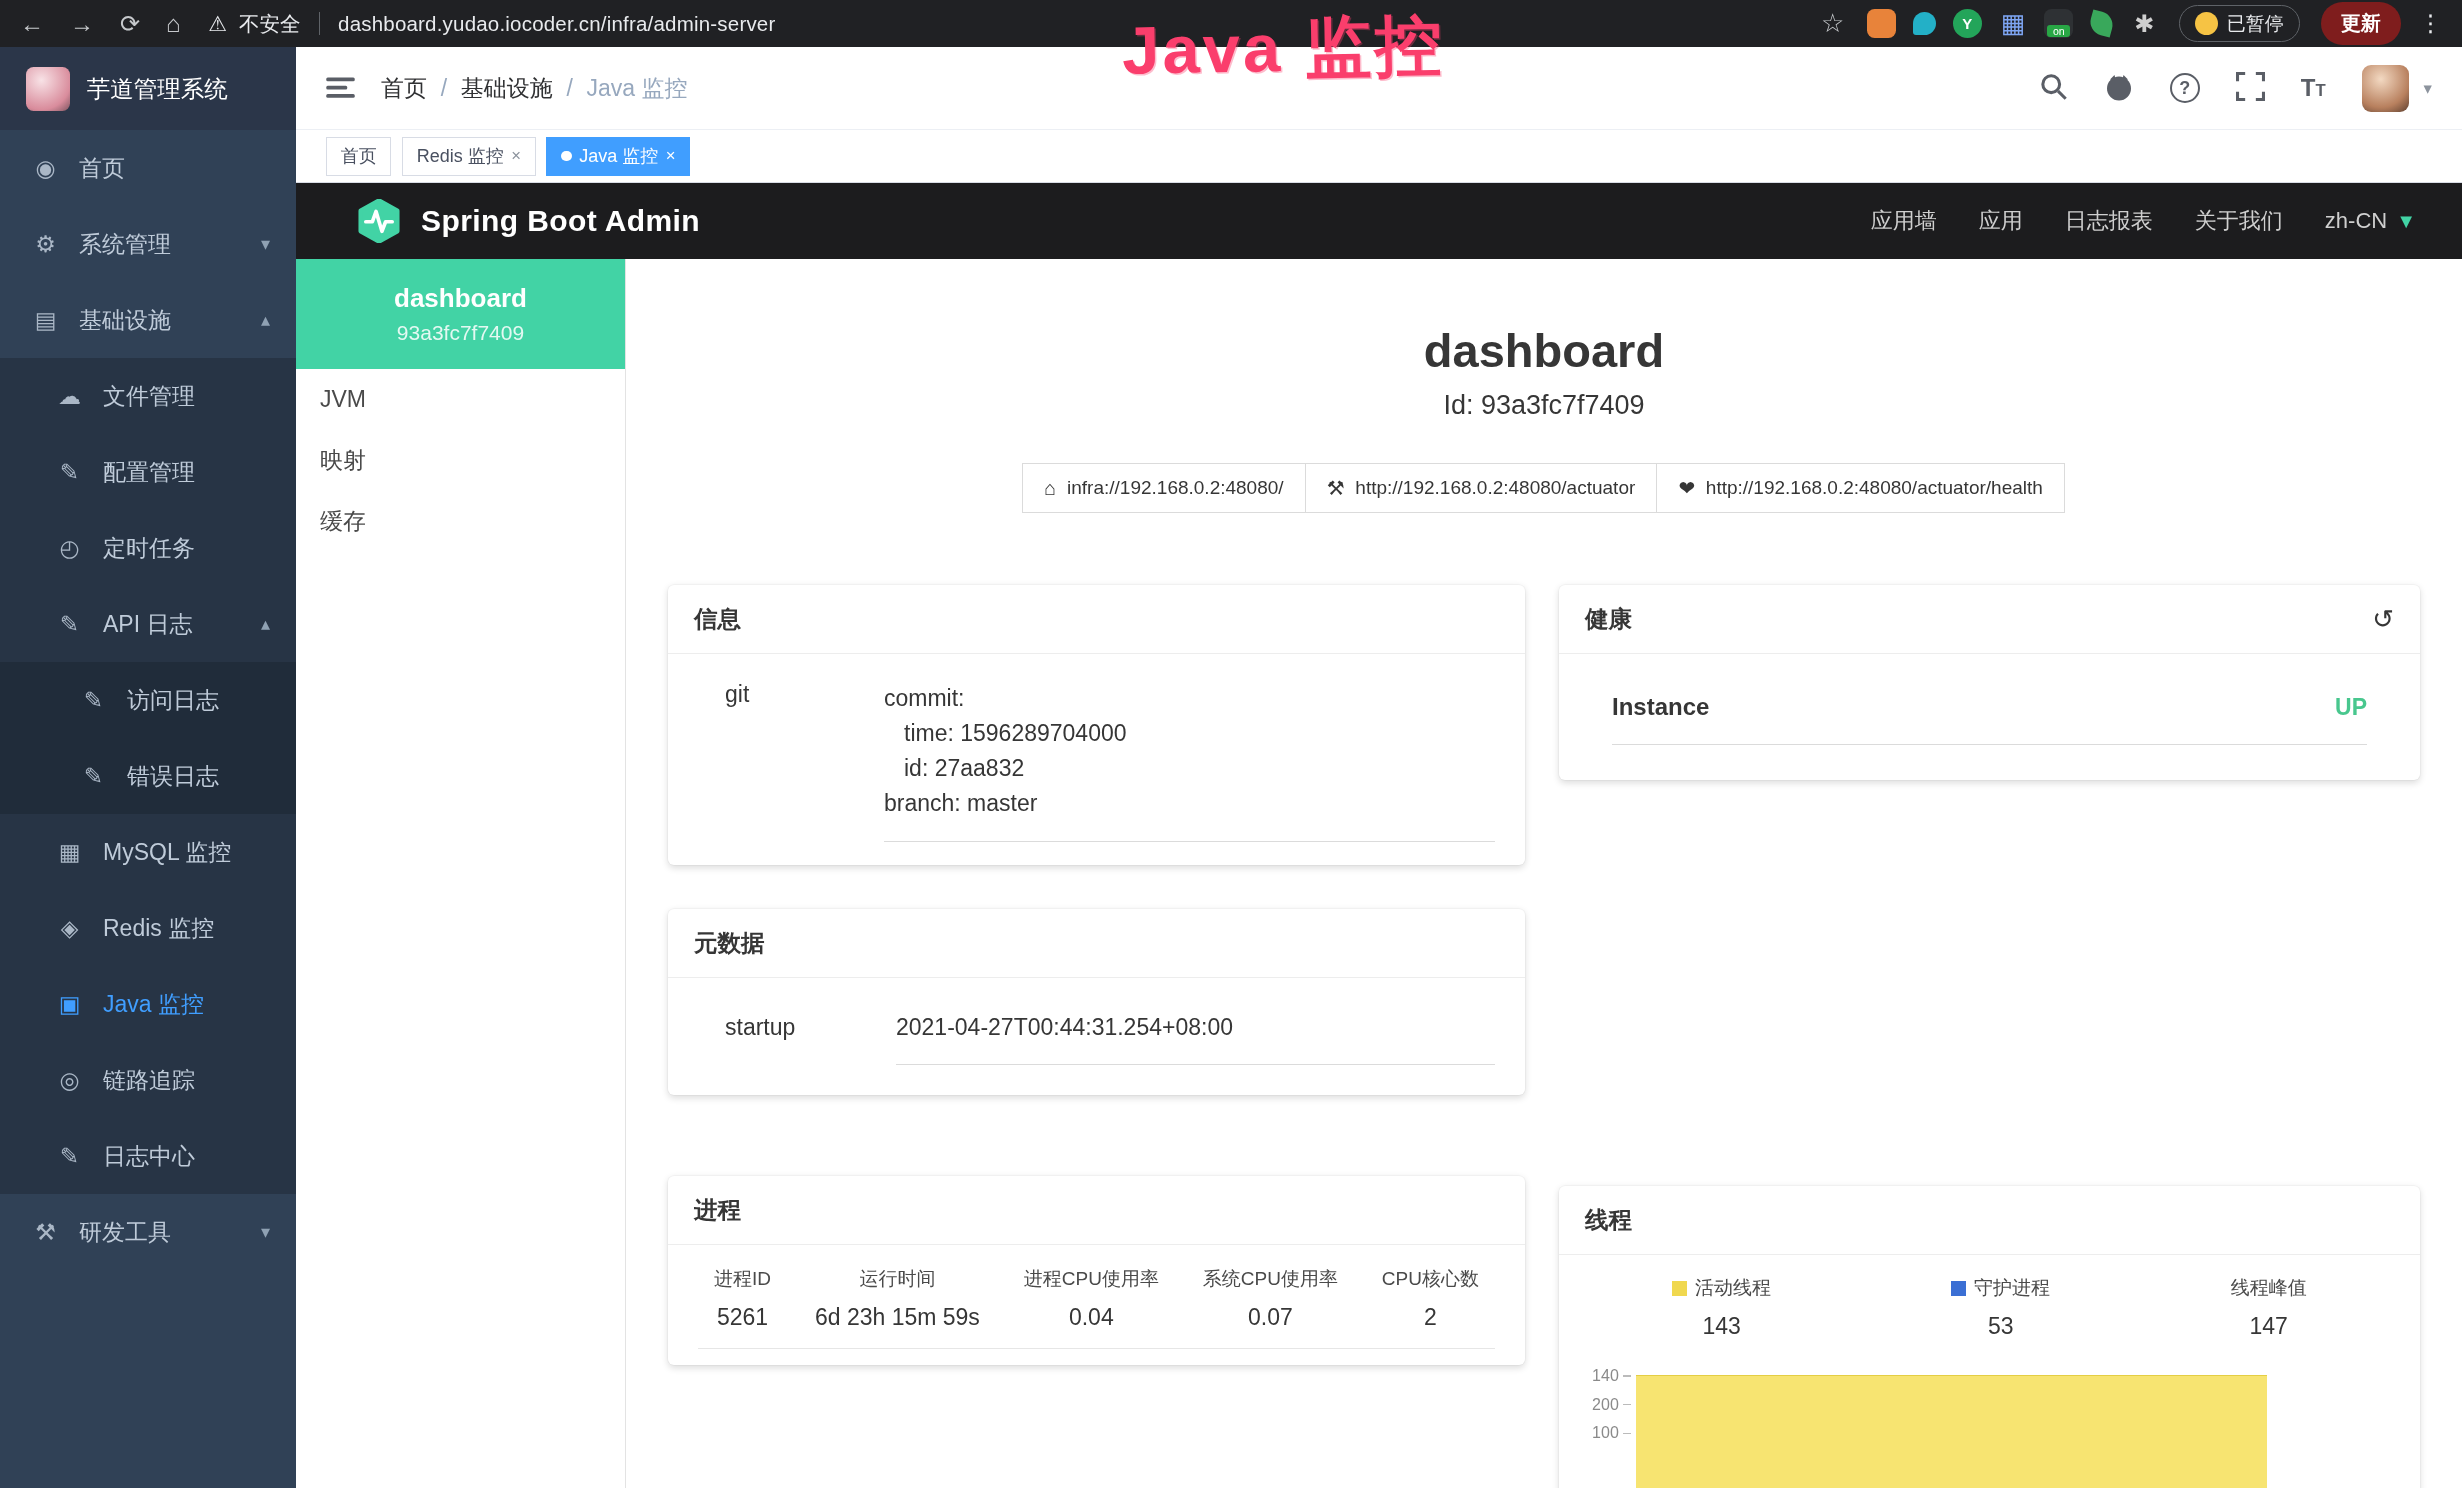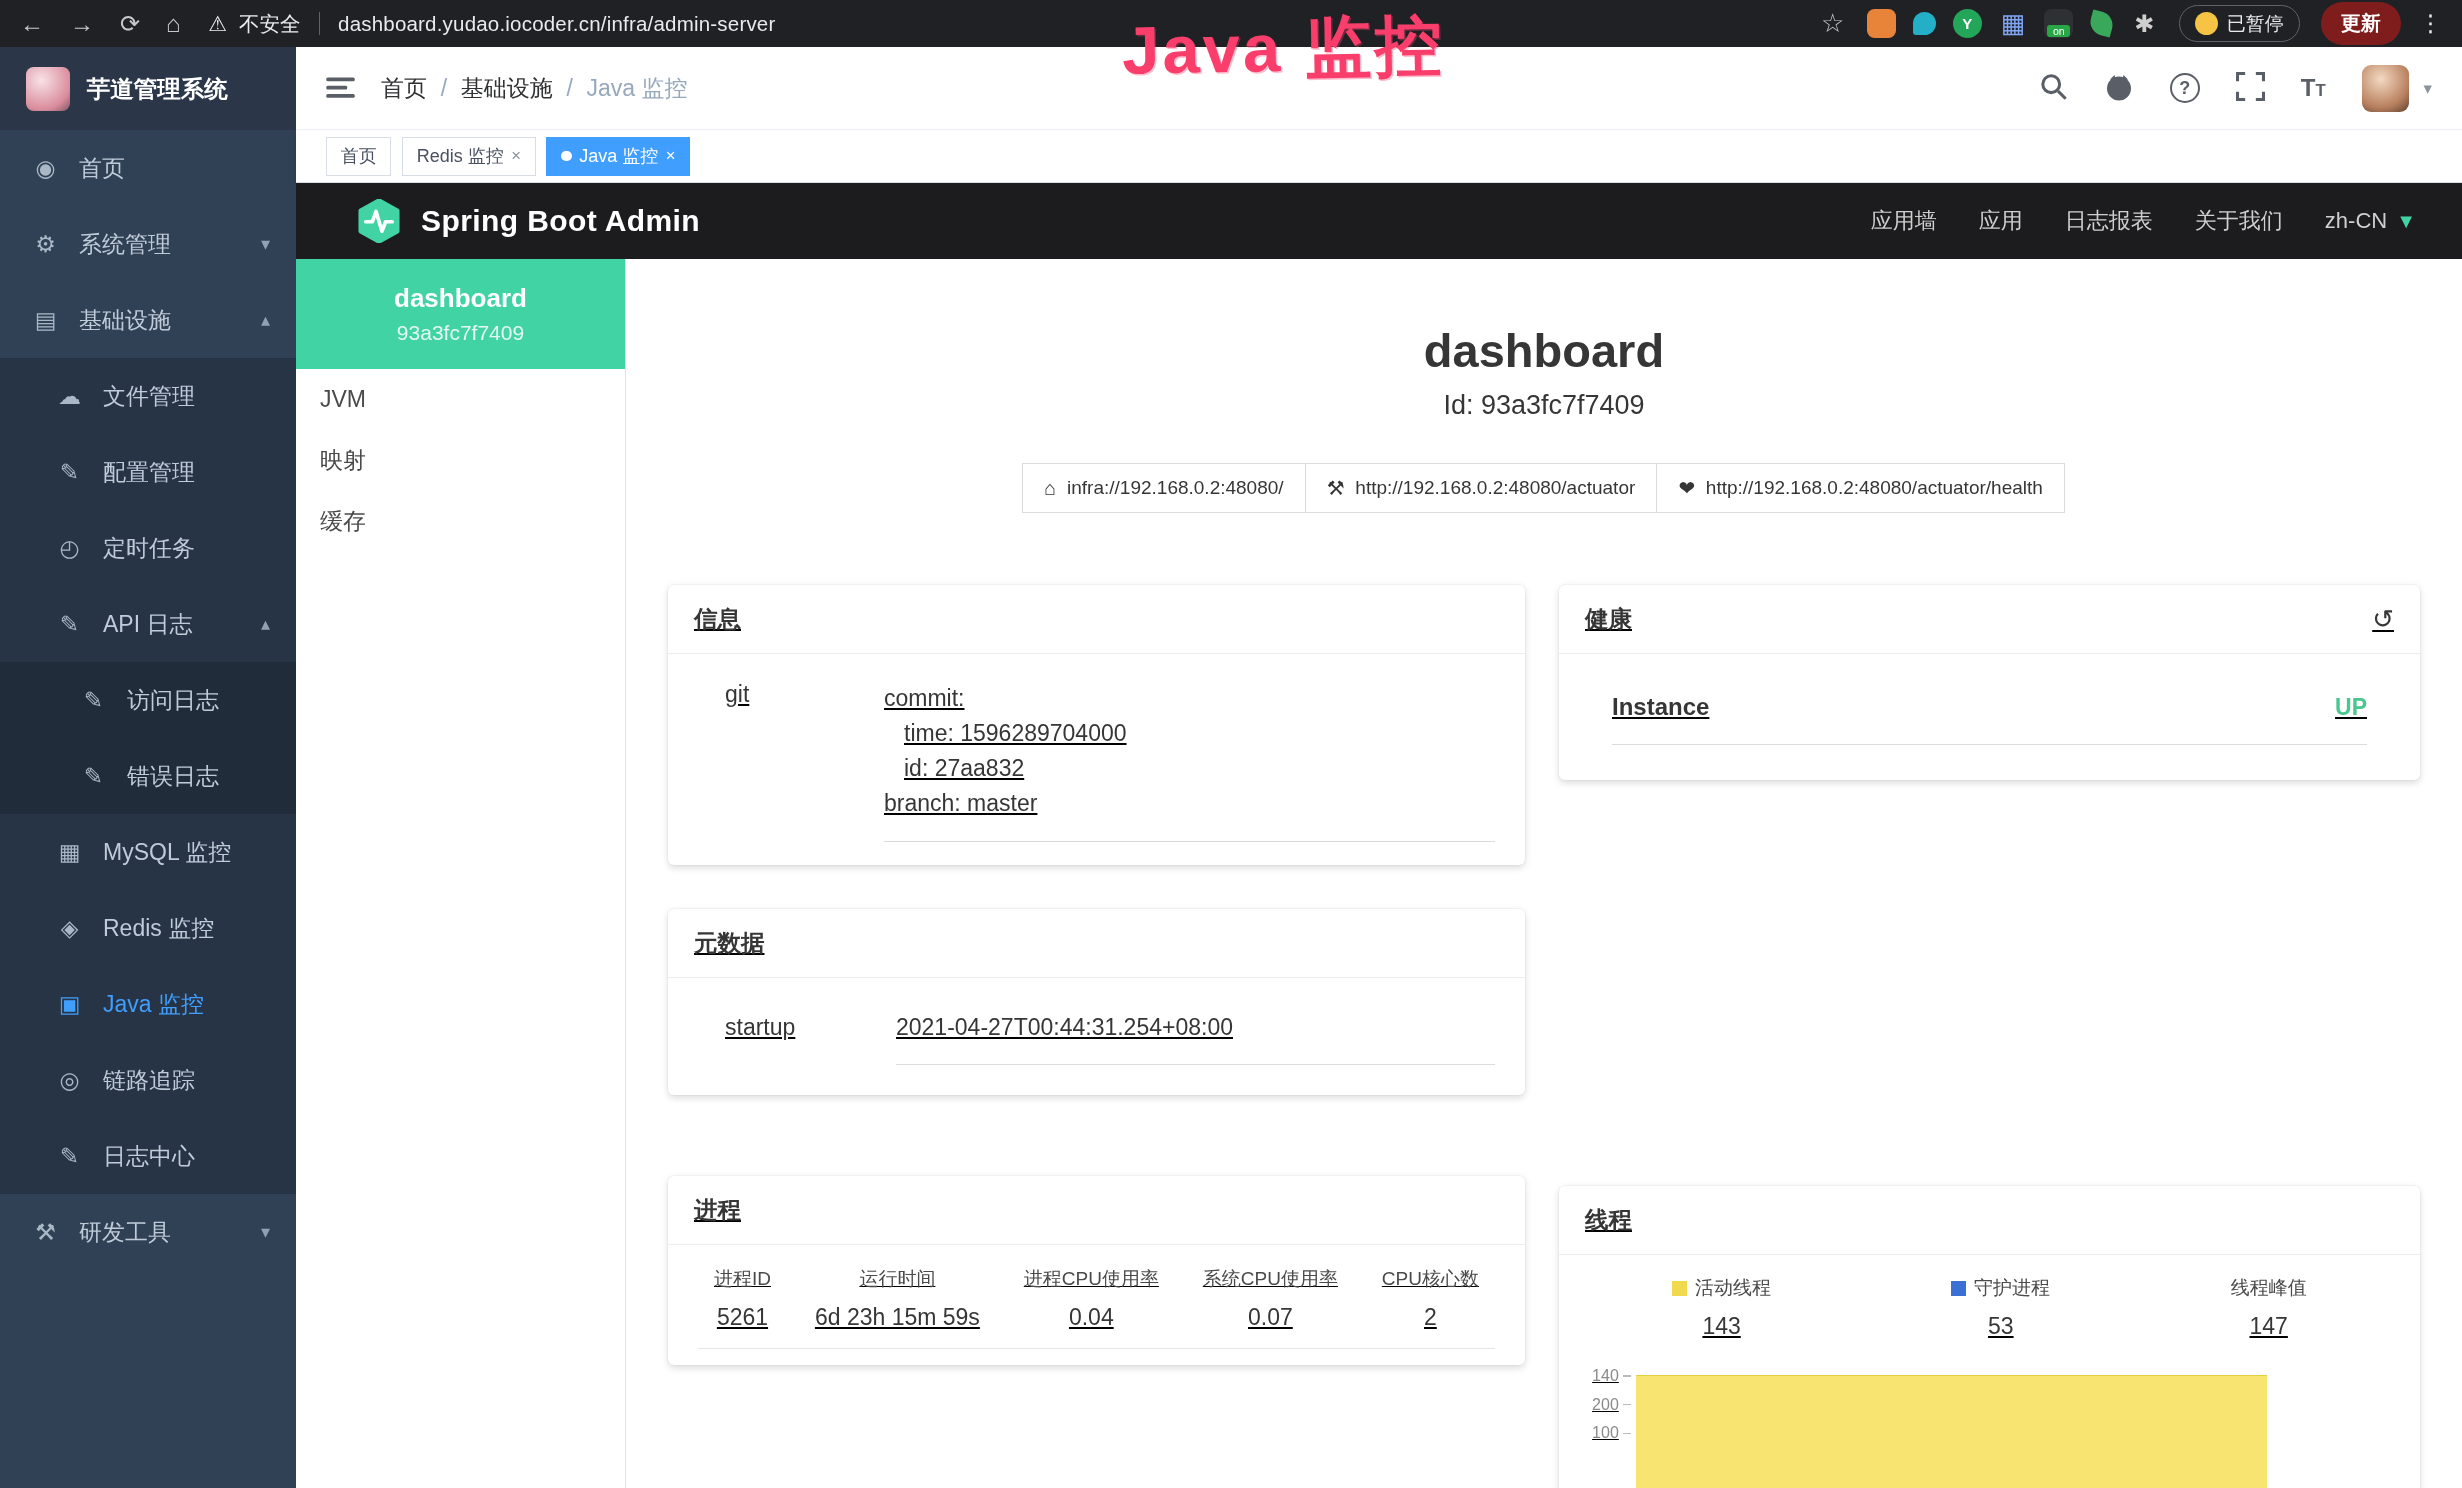--- a/index.html
+++ b/index.html
@@ -42,21 +42,21 @@
                 text-shadow:1.5px 1.5px 0 rgba(250,62,108,.35); pointer-events:none; }
 
   
   .layout { display:flex; height:1442px; }
 
   
   .app-sidebar { width:296px; background:#304156; color:#bfcbd9; flex-shrink:0; overflow:hidden; }
   .logo-row { height:83px; display:flex; align-items:center; gap:16.7px; padding:0 26px; background:#2b3649; }
   .logo-avatar { width:44px; height:44px; border-radius:7.6px;
                  background:radial-gradient(circle at 35% 30%, #f8e2e6, #d98c9c 70%, #7e5560); }
-  .logo-title { color:#fff; font-weight:bold; font-size:23.5px; }
+  .logo-title { color:#fff; font-weight:normal; font-size:23.5px; }
   .menu-item { height:76px; display:flex; align-items:center; gap:20px; font-size:23px;
                position:relative; cursor:pointer; }
   .menu-item .mi-icon { font-size:23px; width:27px; text-align:center; color:#aab7c6; }
   .l1 { padding-left:32px; }
   .l2 { padding-left:56px; background:#273445; }
   .l3 { padding-left:80px; background:#202c3a; }
   .chev { position:absolute; right:26px; font-size:18px; color:#8fa1b3; }
   .menu-item.active, .menu-item.active .mi-icon { color:#409eff; }
 
   
@@ -121,21 +121,21 @@
   .inst-sub { text-align:center; font-size:27px; color:#363636; margin-top:12px; }
   .links-row { display:flex; justify-content:center; margin-top:42px; }
   .link-box { display:inline-flex; align-items:center; gap:10.6px; border:0.8px solid #dbdbdb;
               background:#fff; padding:12px 21px; font-size:19px; color:#363636; margin-left:-0.8px; cursor:pointer; }
   .link-box .li-icon { font-size:20px; }
 
   .cards { display:flex; gap:34px; padding:0 42px; margin-top:72px; align-items:flex-start; }
   .col-left { width:857px; flex-shrink:0; display:flex; flex-direction:column; }
   .col-right { flex:1; display:flex; flex-direction:column; }
   .card { background:#fff; border-radius:6px; box-shadow:0 2.3px 7.6px rgba(10,10,10,.14),
-          0 0 0 0.8px rgba(10,10,10,.03);text-decoration:underline; }
+          0 0 0 0.8px rgba(10,10,10,.03); }
   .card-hd { display:flex; align-items:center; justify-content:space-between;
              padding:18px 26px; border-bottom:0.8px solid #ededed; }
   .card-title { font-weight:bold; font-size:23.5px; color:#363636; }
   .hist-icon { font-size:26px; color:#363636; cursor:pointer; }
 
   .card-info { margin-bottom:44px; }
   .info-body { display:flex; padding:27px 30px 23px 57px; }
   .info-key { width:159px; font-size:23px; color:#363636; }
   .info-val { flex:1; font-size:23px; color:#363636; line-height:35px;
               border-bottom:0.8px solid #dbdbdb; padding-bottom:20px; }

